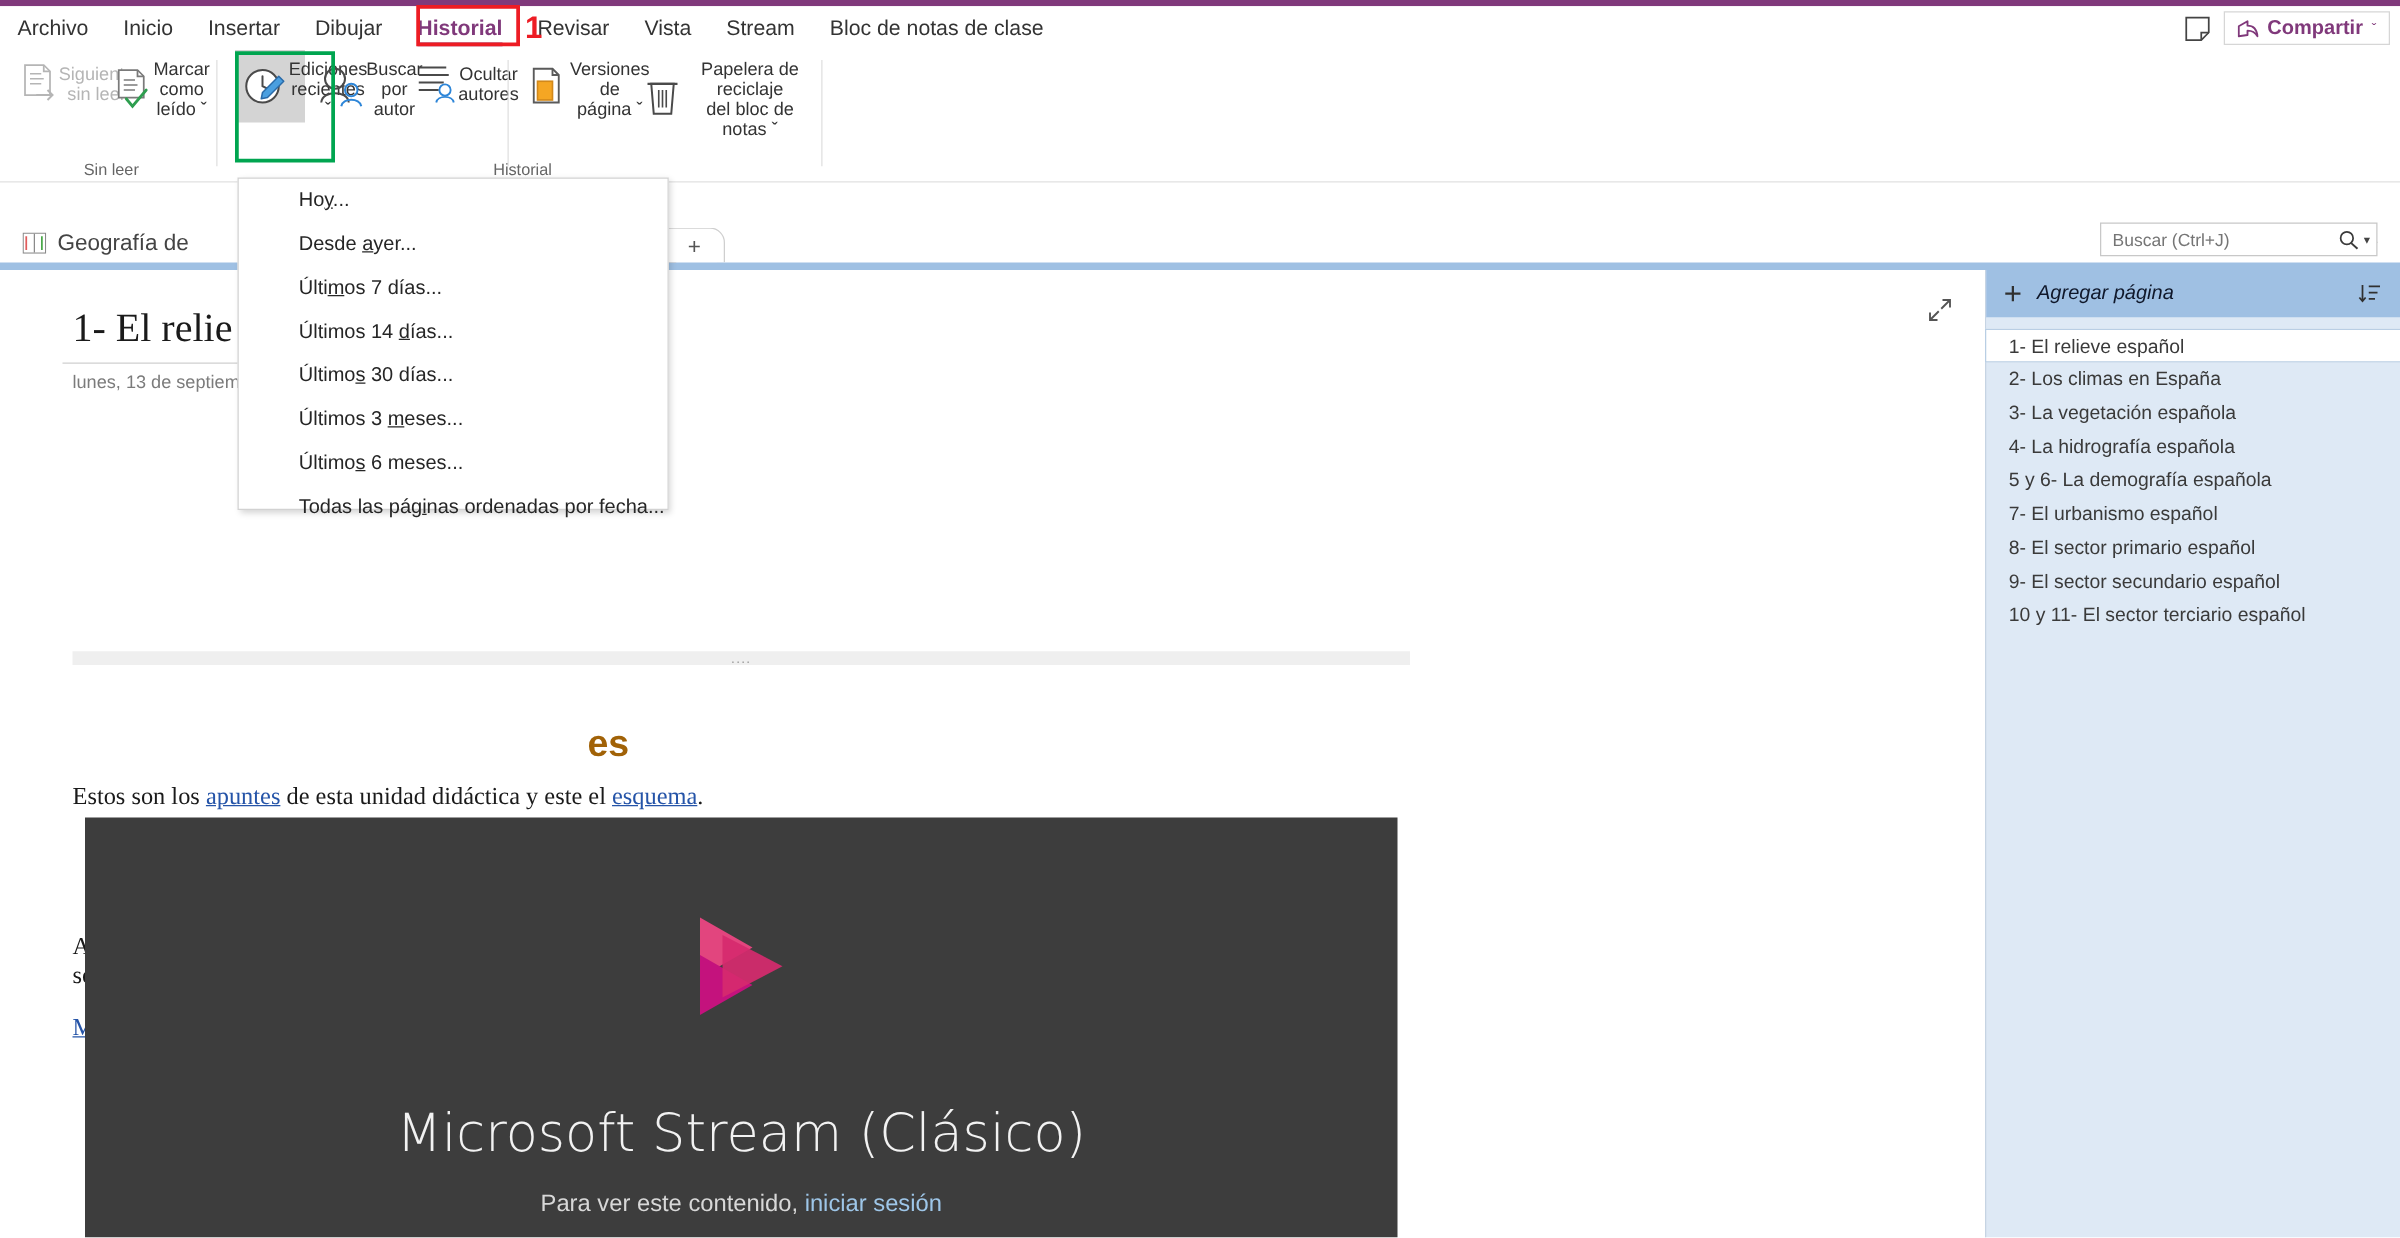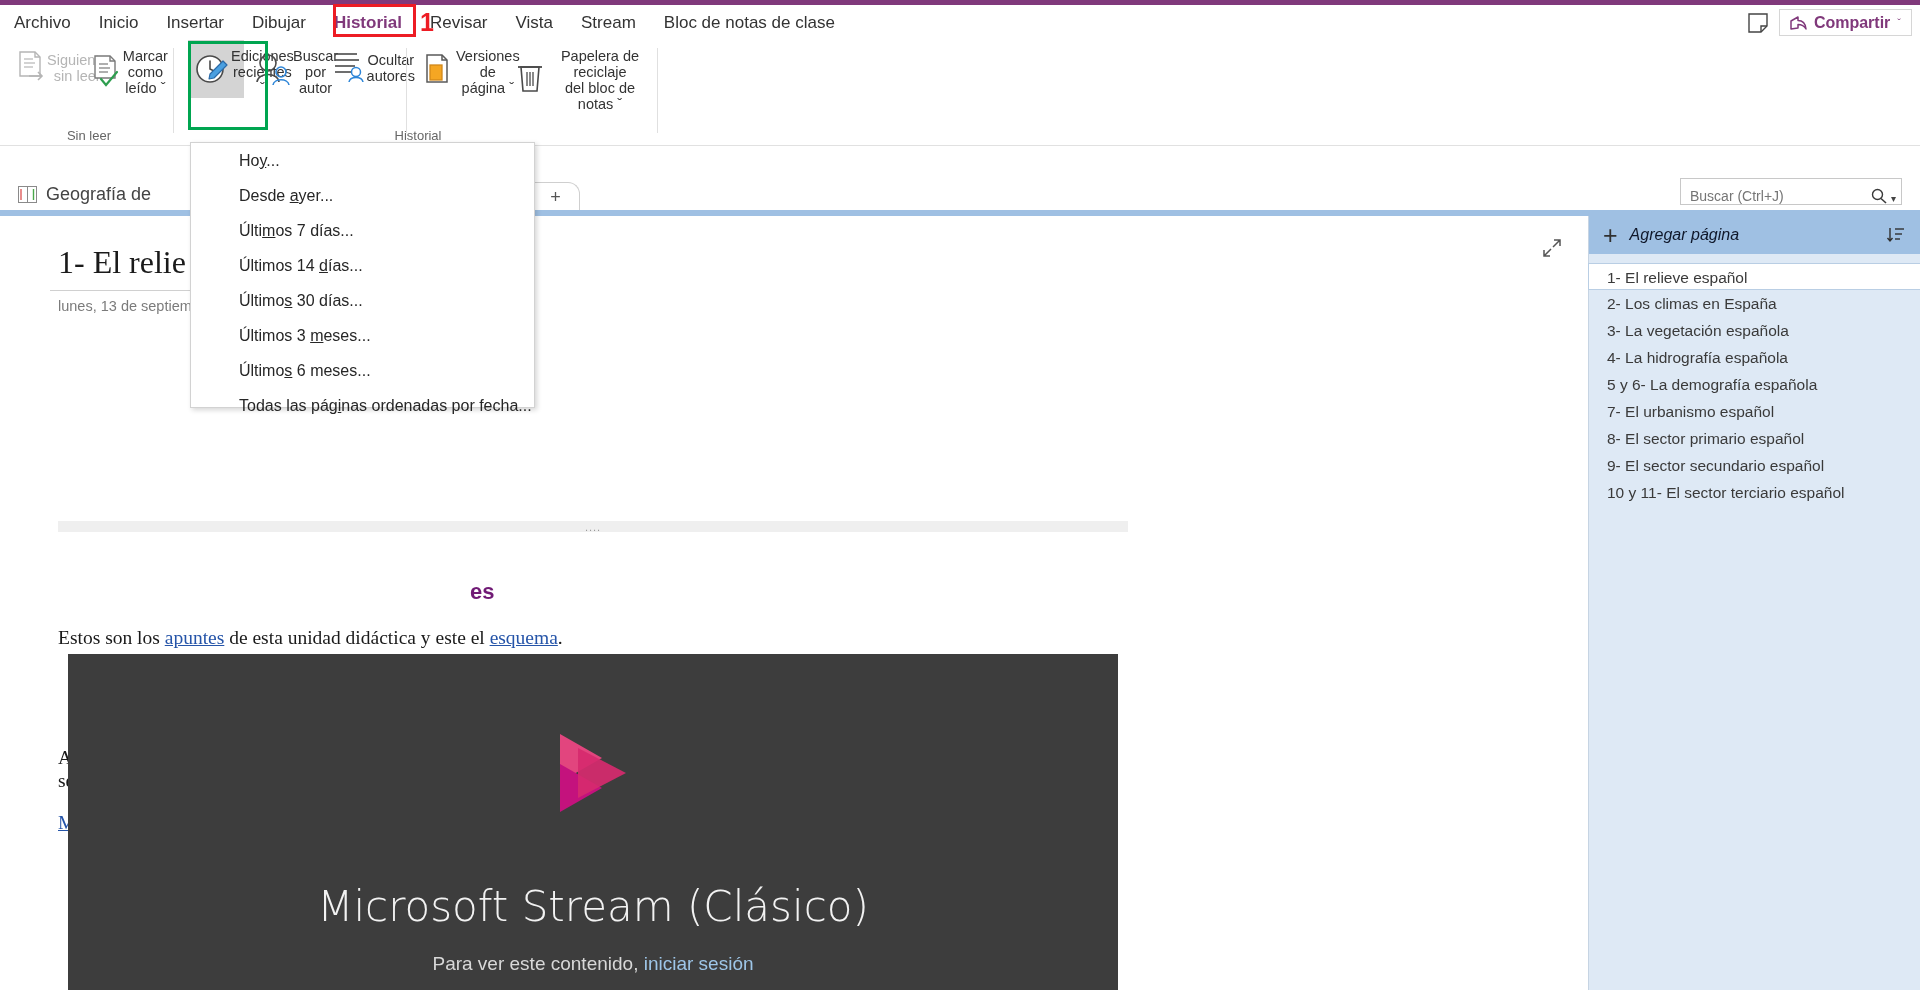--- a/index.html
+++ b/index.html
@@ -132,21 +132,21 @@
   .blue-rule {
     position: absolute; top: 210px; left: 0; width: 1920px; height: 6px;
     background: #9fc0e3;
   }
 
   
   .searchbox {
     position: absolute; top: 178px; right: 18px;
     width: 222px; height: 27px;
     border: 1px solid #c8c8c8; background: #ffffff;
-    display: flex; align-items: flex-end; padding: 0 6px 0 9px;
+    display: flex; align-items: center; padding: 0 6px 0 9px;
   }
   .searchbox input {
     flex: 1; border: none; outline: none; font-size: 14px;
     color: #666666; font-family: "Liberation Sans", sans-serif;
     background: transparent;
   }
   .search-ico { width: 16px; height: 16px; }
   .search-caret { font-size: 10px; color: #444; margin-left: 4px; }
 
   
@@ -168,21 +168,21 @@
     position: absolute; left: 50px; top: 74px; width: 420px; height: 1px;
     background: #d0d0d0;
   }
   .page-date {
     position: absolute; left: 58px; top: 82px;
     font-size: 14.5px; color: #7b7b7b; white-space: nowrap;
   }
   .h2-blue {
     position: absolute;
     font-family: "Liberation Sans", sans-serif;
-    font-weight: bold; font-size: 22px; color: #701a75;
+    font-weight: bold; font-size: 30px; color: #a16207;
     white-space: nowrap;
   }
   .body-serif {
     position: absolute;
     font-family: "Liberation Serif", serif;
     font-size: 19.5px; color: #1a1a1a; line-height: 23px;
   }
   .lnk { color: #2554a8; text-decoration: underline; cursor: pointer; }
   .drag-bar {
     position: absolute; left: 58px; top: 305px; width: 1070px; height: 11px;

